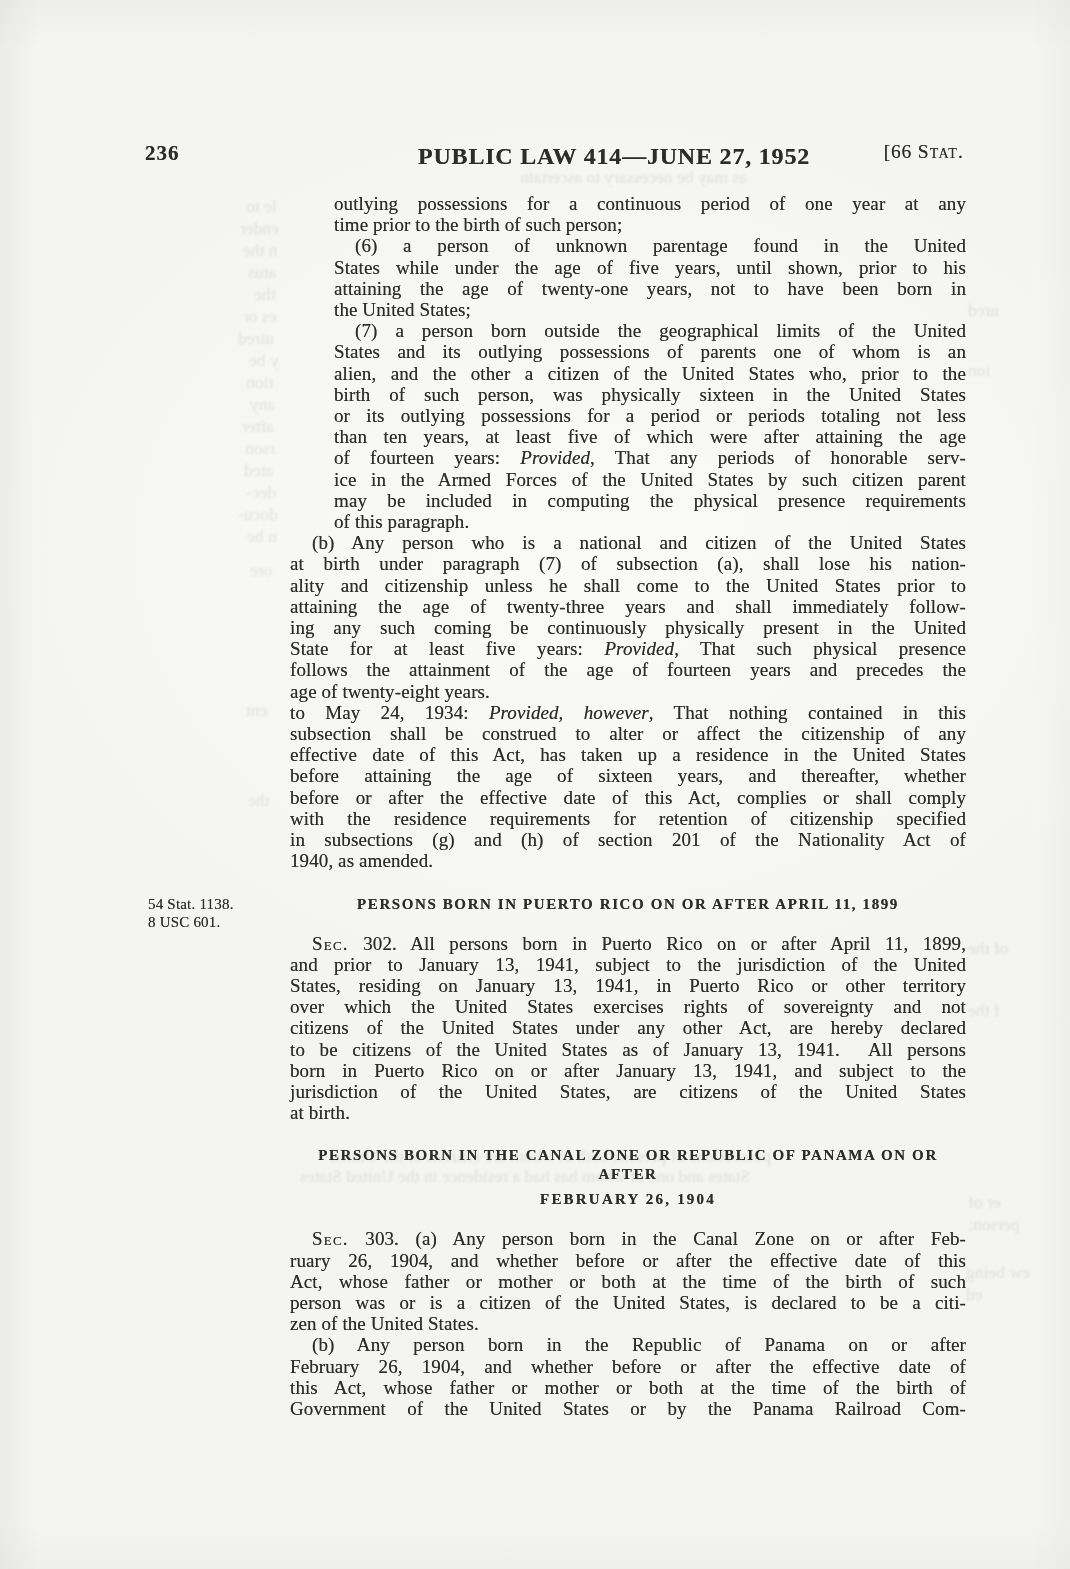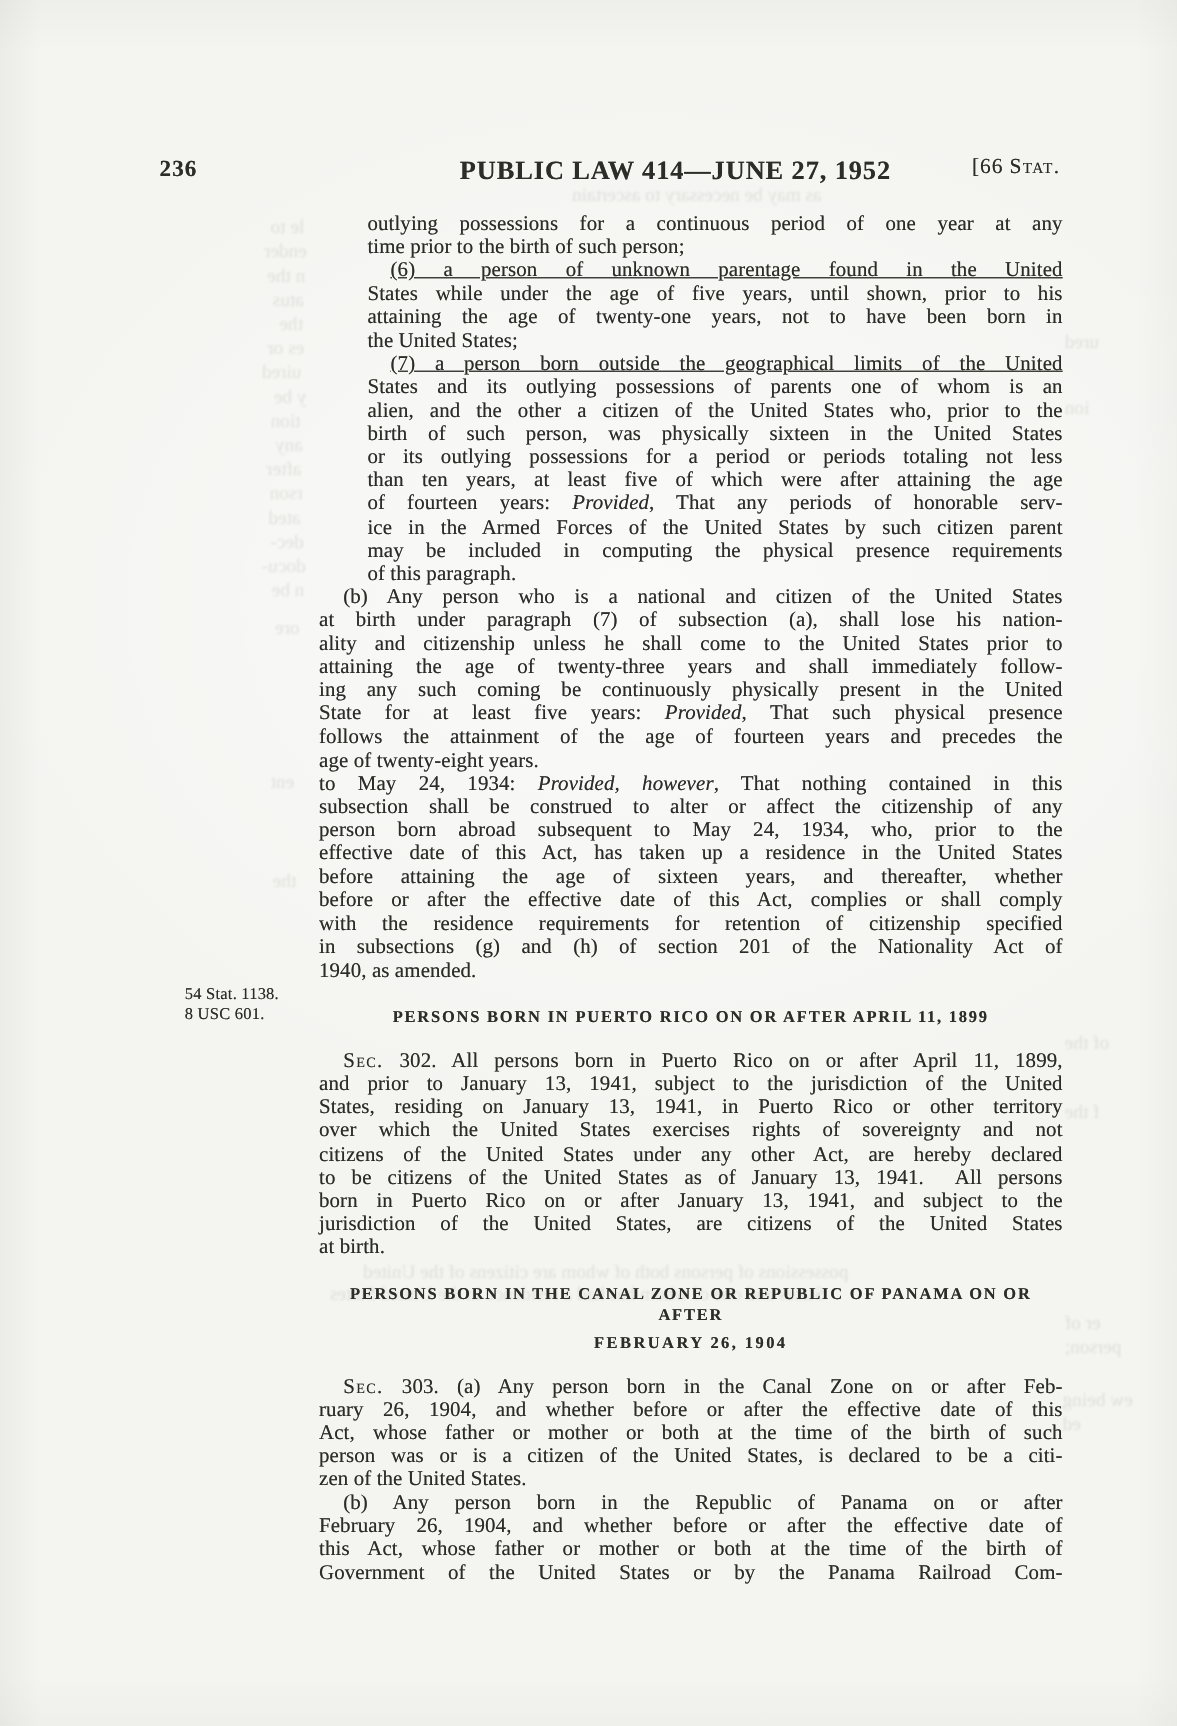--- a/index.html
+++ b/index.html
@@ -23,35 +23,35 @@
     position:absolute;left:290px;top:143px;width:648px;
     text-align:center;font-size:24px;font-weight:bold;letter-spacing:.8px;
   }
   .stat-ref{
     position:absolute;right:106px;top:141px;
     font-size:19.5px;font-weight:normal;letter-spacing:.8px;
   }
   .sc{ font-variant:small-caps; letter-spacing:1.2px; }
   
   .margin-note{
-    position:absolute;left:168px;top:896px;width:130px;
+    position:absolute;left:148px;top:896px;width:130px;
     font-size:15px;line-height:17.5px;letter-spacing:.2px;
   }
   .margin-note div{white-space:nowrap;}
   
   .doc{
     position:absolute;left:290px;top:193px;width:676px;
     font-size:19px;line-height:21.2px;letter-spacing:.1px;
   }
   .block{ margin:0; }
   .block.sub{ margin-left:44px; }
   .line{ text-align:justify; text-align-last:justify; }
   .line.ragged{ text-align-last:left; }
   .line.first{ text-indent:22px; }
-  .block.sub .line.first{ text-indent:21px;text-decoration:underline; }
+  .block.sub .line.first{ text-indent:21px; }
   .block.heading{
     margin:23px 0 19px;
     font-size:15px;font-weight:bold;line-height:19px;letter-spacing:1.6px;
   }
   .block.heading .line{ text-align:center; text-align-last:center; text-indent:0; }
   .block.heading .line + .line{ margin-top:6px; letter-spacing:2.2px; }
   
   .ghost{
     position:absolute;
     transform:scaleX(-1);
@@ -135,21 +135,20 @@
       <div class="line">ality and citizenship unless he shall come to the United States prior to</div>
       <div class="line">attaining the age of twenty-three years and shall immediately follow-</div>
       <div class="line">ing any such coming be continuously physically present in the United</div>
       <div class="line">State for at least five years: <i>Provided</i>, That such physical presence</div>
       <div class="line">follows the attainment of the age of fourteen years and precedes the</div>
       <div class="line ragged">age of twenty-eight years.</div>
     </div>
     <div class="block paragraph">
       <div class="line">to May 24, 1934: <i>Provided, however</i>, That nothing contained in this</div>
       <div class="line">subsection shall be construed to alter or affect the citizenship of any</div>
-      <div class="line">person born abroad subsequent to May 24, 1934, who, prior to the</div>
       <div class="line">effective date of this Act, has taken up a residence in the United States</div>
       <div class="line">before attaining the age of sixteen years, and thereafter, whether</div>
       <div class="line">before or after the effective date of this Act, complies or shall comply</div>
       <div class="line">with the residence requirements for retention of citizenship specified</div>
       <div class="line">in subsections (g) and (h) of section 201 of the Nationality Act of</div>
       <div class="line ragged">1940, as amended.</div>
     </div>
     <div class="block heading">
       <div class="line">PERSONS BORN IN PUERTO RICO ON OR AFTER APRIL 11, 1899</div>
     </div>

